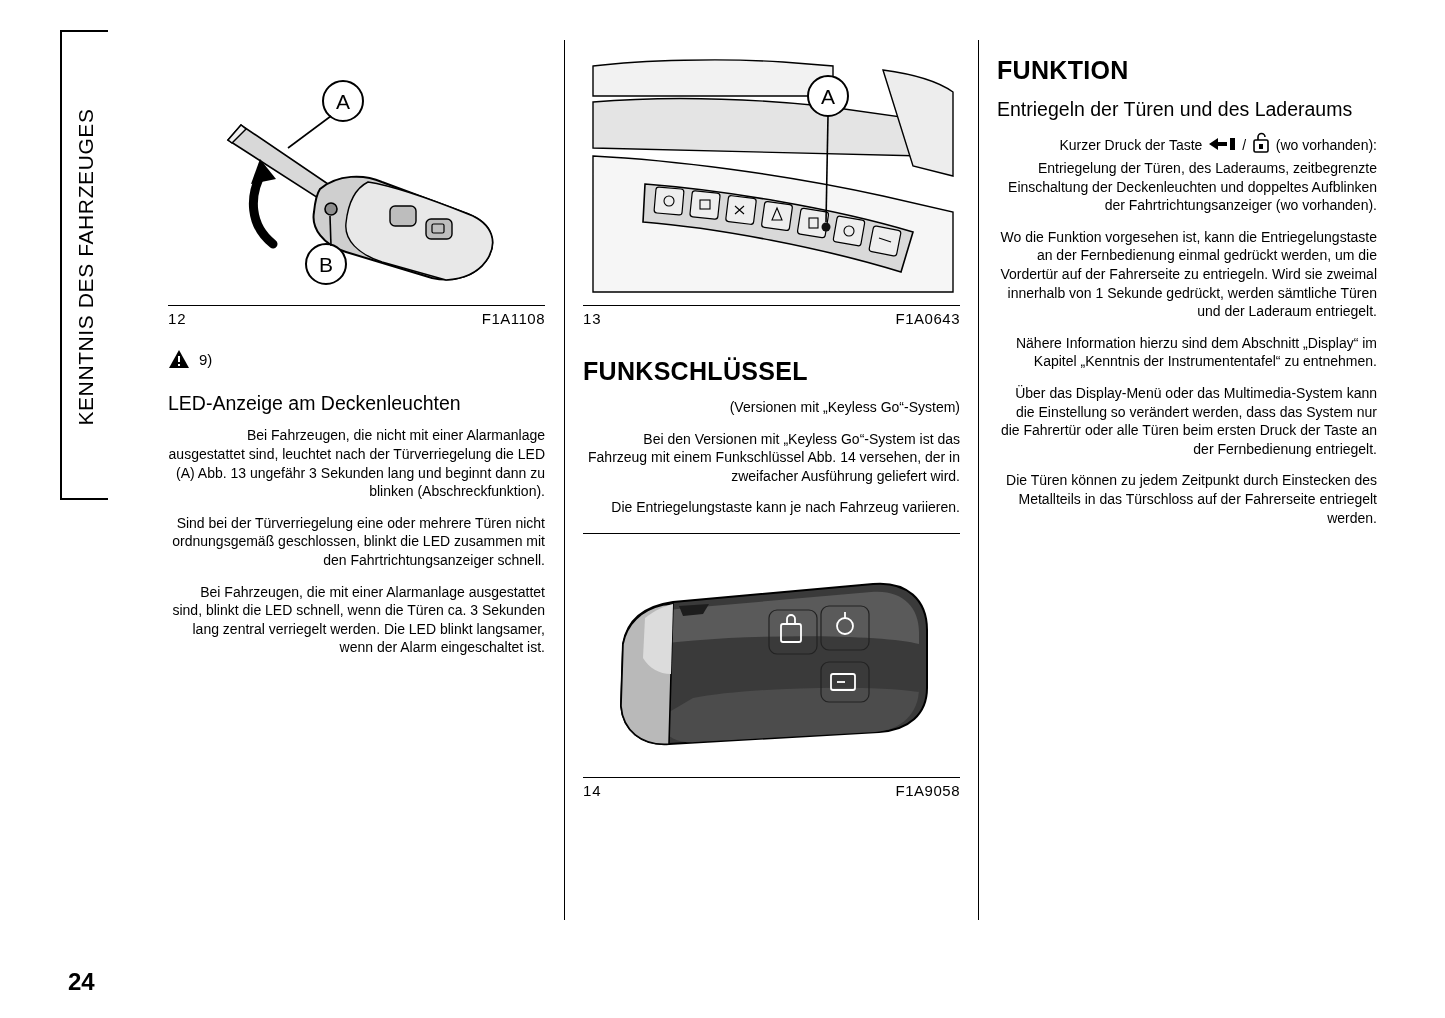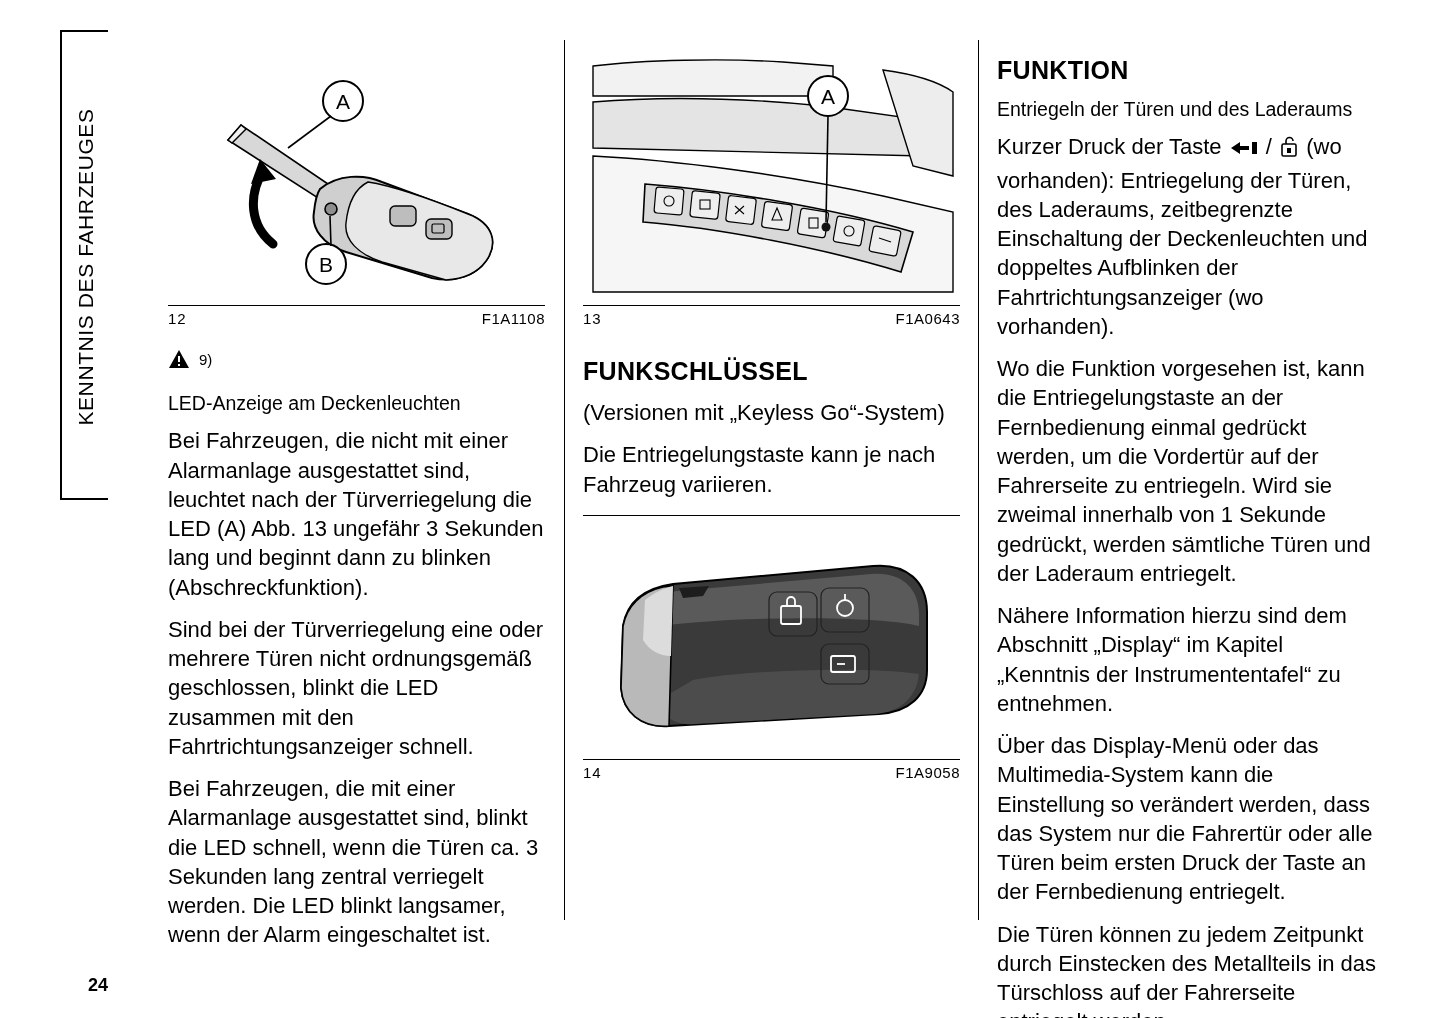--- a/index.html
+++ b/index.html
@@ -86,23 +86,23 @@
     padding-top: 4px;
     margin-top: 4px;
     font-size: 15px;
   }
   .fig-num { letter-spacing: 1px; }
   .fig-code { letter-spacing: 0.5px; }
 
   
   p {
     margin: 0 0 13px 0;
-    font-size: 22px;
+    font-size: 14px;
     line-height: 1.33;
-    text-align: left;
+    text-align: right;
   }
   h2.section {
     font-size: 25px;
     font-weight: bold;
     margin: 0 0 12px 0;
     letter-spacing: 0.3px;
   }
   h3.sub {
     font-size: 19.5px;
     font-weight: normal;
@@ -112,23 +112,23 @@
   .warn-row {
     display: flex;
     align-items: center;
     gap: 9px;
     margin: 22px 0 22px 0;
   }
   .warn-note { font-size: 15px; }
 
   .page-number {
     position: absolute;
-    left: 88px;
+    left: 68px;
     bottom: 22px;
-    font-size: 18px;
+    font-size: 24px;
     font-weight: bold;
   }
 
   .inline-ico {
     display: inline-block;
     vertical-align: -4px;
     margin: 0 1px;
   }
 
   
@@ -248,20 +248,21 @@
         </svg>
       </div>
       <div class="fig-caption">
         <span class="fig-num">13</span>
         <span class="fig-code">F1A0643</span>
       </div>
     </div>
 
     <h2 class="section" style="margin-top:30px">FUNKSCHLÜSSEL</h2>
     <p>(Versionen mit „Keyless Go“-System)</p>
+    <p>Bei den Versionen mit „Keyless Go“-System ist das Fahrzeug mit einem Funkschlüssel Abb. 14 versehen, der in zweifacher Ausführung geliefert wird.</p>
     <p>Die Entriegelungstaste kann je nach Fahrzeug variieren.</p>
 
     <div class="spacer-rule"></div>
 
     <div class="figure" style="margin-top:14px">
       <div class="figure-art" style="height:225px">
         <svg class="art-svg" viewBox="0 0 377 225" xmlns="http://www.w3.org/2000/svg">
 
           <path d="M40 96 C44 72 62 58 90 54 L290 36 C324 33 344 52 344 82 L344 140 C344 166 326 182 296 184 L86 196 C58 198 40 182 38 158 Z" fill="#3a3a3a" stroke="#000" stroke-width="2"></path>
 

